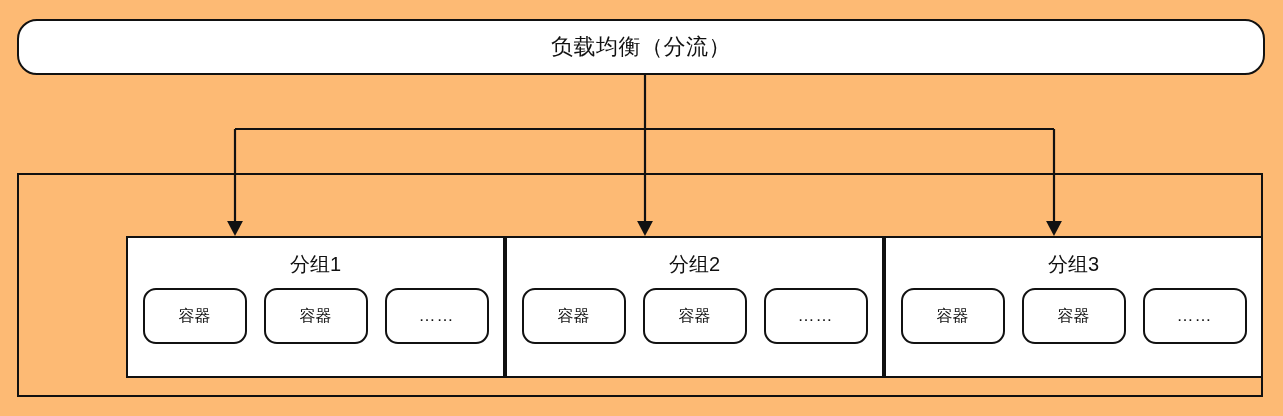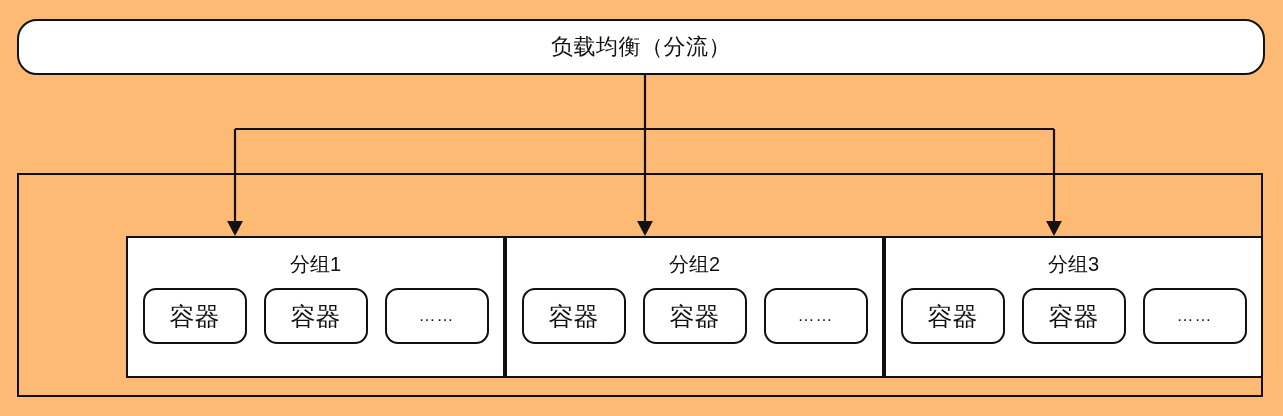--- a/index.html
+++ b/index.html
@@ -114,21 +114,21 @@
   .container-box {
     box-sizing: border-box;
     width: 104px;
     height: 56px;
     border: 2.2px solid #111111;
     border-radius: 13px;
     background: #ffffff;
     display: flex;
     align-items: center;
     justify-content: center;
-    font-size: 25px;
+    font-size: 16px;
     color: #111111;
     line-height: 1;
   }
   .container-box.ellipsis {
     font-size: 17px;
     letter-spacing: 1px;
     padding-bottom: 2px;
   }
 </style>
 </head>

